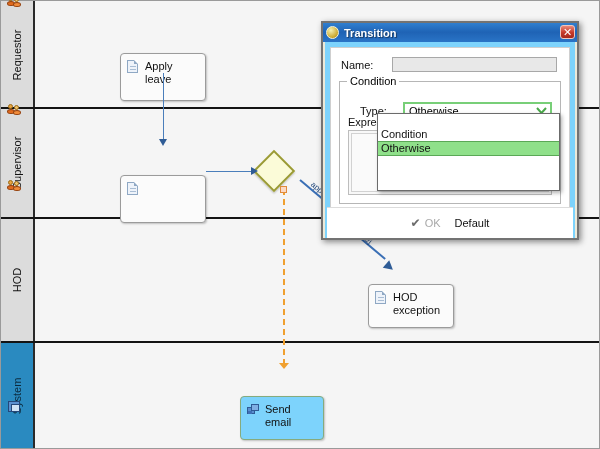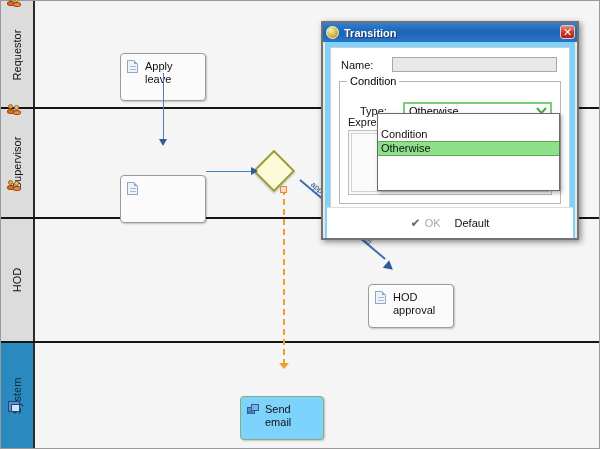--- a/index.html
+++ b/index.html
@@ -189,21 +189,21 @@
     <span class="doc-ico"></span>
     <span class="nlabel">Apply leave</span>
   </div>
 
   <div class="node" style="left:119px;top:146px;width:86px;height:48px;">
     <span class="doc-ico"></span>
   </div>
 
   <div class="node" style="left:367px;top:255px;width:86px;height:44px;">
     <span class="doc-ico"></span>
-    <span class="nlabel">HOD approval</span>
+    <span class="nlabel">HOD exception</span>
   </div>
 
   <div class="node green" style="left:239px;top:367px;width:84px;height:44px;">
     <span class="mail-ico">
         <b class="m1"></b>
         <b class="m2"></b>
         <b class="m3"></b>
       </span>
     <span class="nlabel">Send email</span>
   </div>

